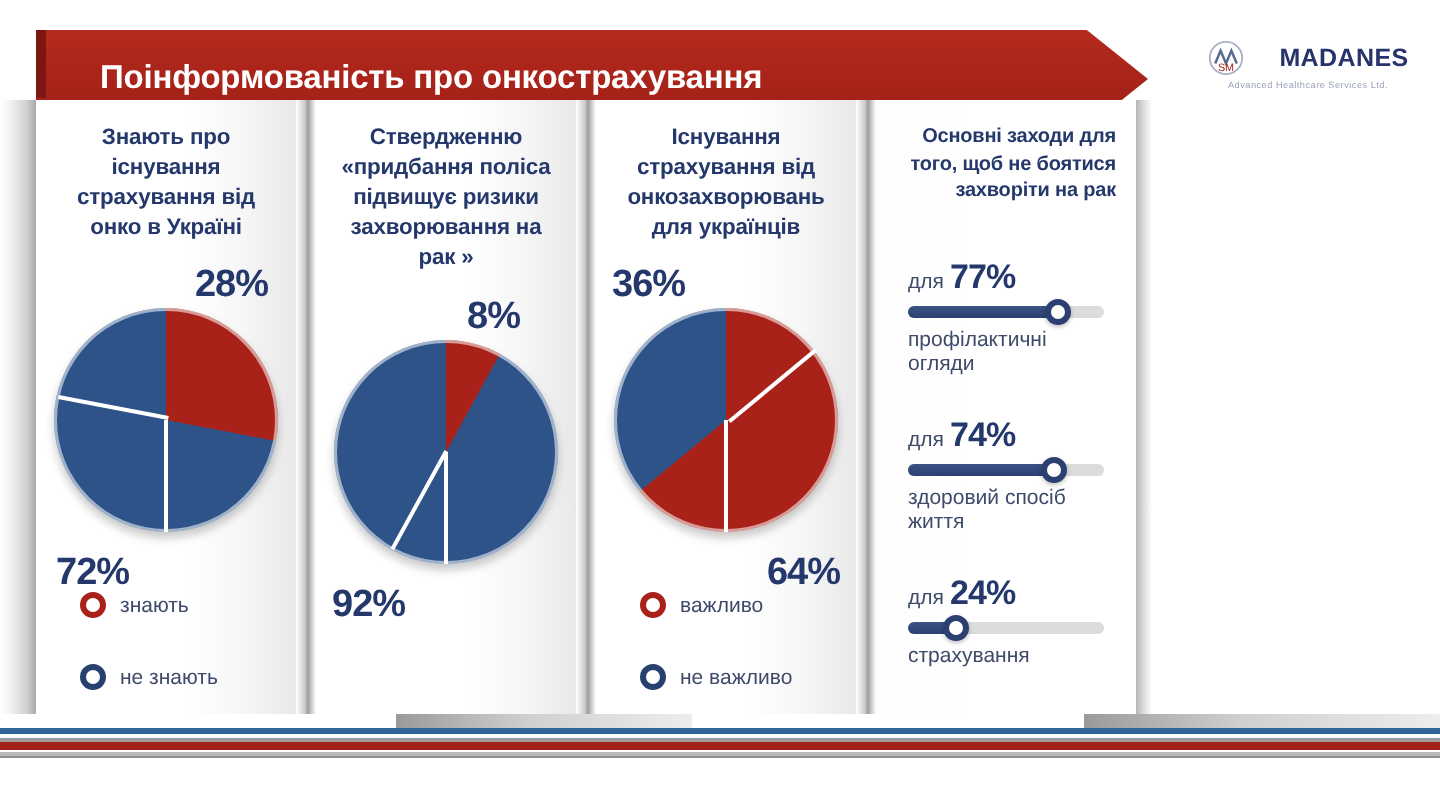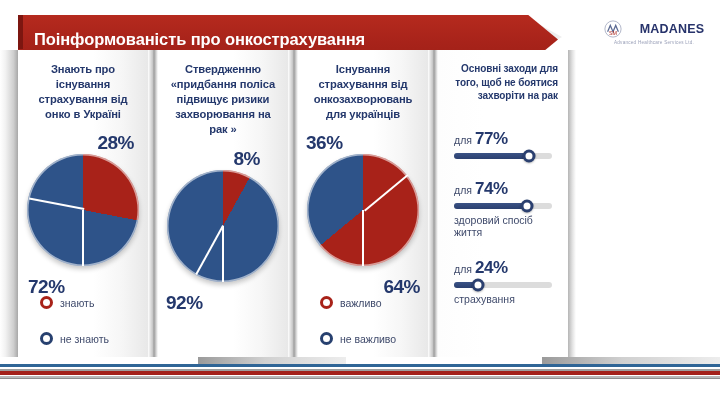--- a/index.html
+++ b/index.html
@@ -15,21 +15,21 @@
   #header{position:absolute;left:0;top:0;width:720px;height:56px;}
   .banner-shadow{
     position:absolute;left:22px;top:22px;width:540px;height:30px;
     background:linear-gradient(90deg,#7d7d7d 0%,#b9b9b9 40%,#d8d8d8 70%,#eeeeee 100%);
     clip-path:polygon(0 0,95% 0,100% 50%,95% 100%,0 100%);
   }
   .banner{
     position:absolute;left:18px;top:15px;width:540px;height:49px;
     background:linear-gradient(180deg,#b52a1e 0%,#a8231a 55%,#9e2017 100%);
     clip-path:polygon(0 0,94.5% 0,100% 50%,94.5% 100%,0 100%);
-    display:flex;align-items:center;
+    display:flex;align-items:center;padding-left:16px;
   }
   .banner-edge{
     position:absolute;left:18px;top:15px;width:5px;height:34px;
     background:#7c1610;
   }
   .banner-title{
     color:#ffffff;font-size:16.5px;font-weight:bold;letter-spacing:-0.1px;
     margin-left:16px;white-space:nowrap;
   }
 
@@ -225,20 +225,21 @@
 
         <div class="slider-block">
           <div class="slider-top">
             <span class="slider-for">для</span>
             <span class="slider-pct">77%</span>
           </div>
           <div class="track">
             <div class="fill" style="width:77%;"></div>
             <div class="knob" style="left:77%;"></div>
           </div>
+          <div class="slider-label">профілактичні огляди</div>
         </div>
 
         <div class="slider-block">
           <div class="slider-top">
             <span class="slider-for">для</span>
             <span class="slider-pct">74%</span>
           </div>
           <div class="track">
             <div class="fill" style="width:74%;"></div>
             <div class="knob" style="left:74%;"></div>

